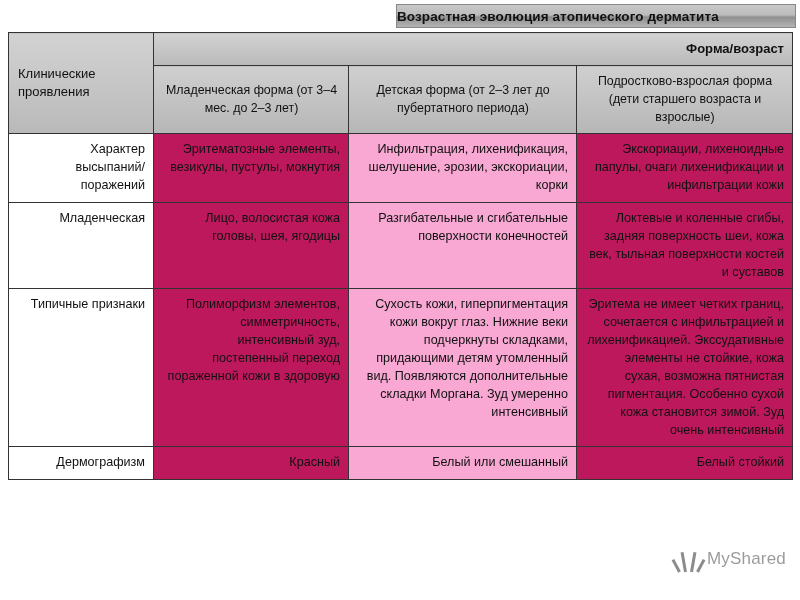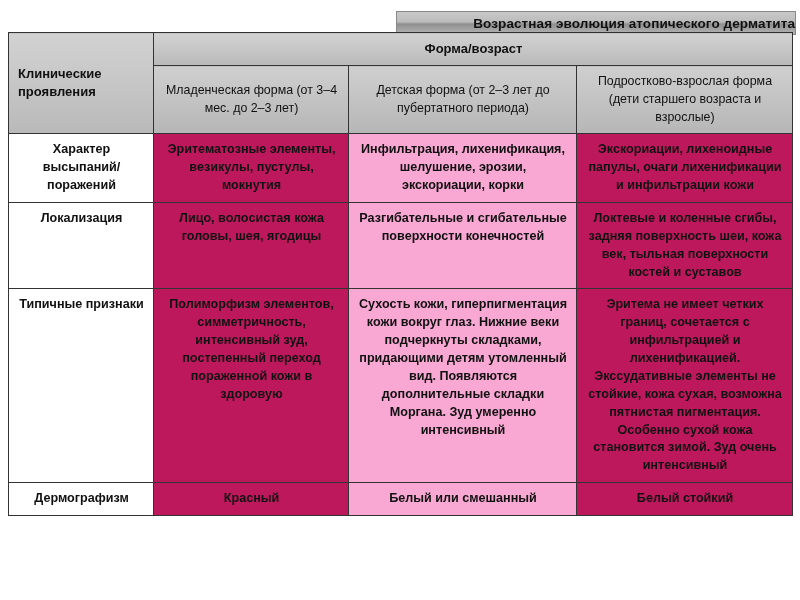--- a/index.html
+++ b/index.html
@@ -22,23 +22,22 @@
   .title-bar {
     position: absolute;
     left: 396px;
     top: 4px;
     width: 400px;
     height: 24px;
     background: linear-gradient(to bottom, #c8c8c8 0%, #bcbcbc 45%, #8f8f8f 55%, #b4b4b4 100%);
     border: 1px solid #888888;
     display: flex;
     align-items: center;
-    justify-content: flex-end;
+    justify-content: flex-start;
     box-sizing: border-box;
-    margin-top: 7px;
   }
   .title-bar .title-text {
     font-size: 13.5px;
     font-weight: bold;
     color: #111111;
     letter-spacing: 0.1px;
     white-space: nowrap;
   }
   table.grid {
     position: absolute;
@@ -48,22 +47,22 @@
     border-collapse: collapse;
     table-layout: fixed;
   }
   table.grid td, table.grid th {
     border: 1px solid #333333;
     vertical-align: top;
     padding: 7px 8px 7px 9px;
     font-size: 12.6px;
     line-height: 1.42;
     color: #111111;
-    font-weight: bold;
-    text-align: center;
+    font-weight: normal;
+    text-align: right;
   }
   .hdr-gray {
     background: linear-gradient(to bottom, #d2d2d2 0%, #c6c6c6 50%, #b9b9b9 100%);
     text-align: left;
     vertical-align: middle !important;
     font-weight: bold !important;
     font-size: 13px !important;
   }
   .hdr-sub {
     background: linear-gradient(to bottom, #cfcfcf 0%, #c3c3c3 50%, #b6b6b6 100%);
@@ -148,21 +147,21 @@
       </tr>
 
       <tr>
         <td class="row-label">Характер высыпаний/поражений</td>
         <td class="cell-shaded">Эритематозные элементы, везикулы, пустулы, мокнутия</td>
         <td class="cell-white">Инфильтрация, лихенификация, шелушение, эрозии, экскориации, корки</td>
         <td class="cell-shaded">Экскориации, лихеноидные папулы, очаги лихенификации и инфильтрации кожи</td>
       </tr>
 
       <tr>
-        <td class="row-label">Локализация</td>
+        <td class="row-label">Младенческая</td>
         <td class="cell-shaded">Лицо, волосистая кожа головы, шея, ягодицы</td>
         <td class="cell-white">Разгибательные и сгибательные поверхности конечностей</td>
         <td class="cell-shaded">Локтевые и коленные сгибы, задняя поверхность шеи, кожа век, тыльная поверхности костей и суставов</td>
       </tr>
 
       <tr>
         <td class="row-label">Типичные признаки</td>
         <td class="cell-shaded">Полиморфизм элементов, симметричность, интенсивный зуд, постепенный переход пораженной кожи в здоровую</td>
         <td class="cell-white">Сухость кожи, гиперпигментация кожи вокруг глаз. Нижние веки подчеркнуты складками, придающими детям утомленный вид. Появляются дополнительные складки Моргана. Зуд умеренно интенсивный</td>
         <td class="cell-shaded">Эритема не имеет четких границ, сочетается с инфильтрацией и лихенификацией. Экссудативные элементы не стойкие, кожа сухая, возможна пятнистая пигментация. Особенно сухой кожа становится зимой. Зуд очень интенсивный</td>
@@ -170,14 +169,23 @@
 
       <tr>
         <td class="row-label">Дермографизм</td>
         <td class="cell-shaded">Красный</td>
         <td class="cell-white">Белый или смешанный</td>
         <td class="cell-shaded">Белый стойкий</td>
       </tr>
     </tbody>
   </table>
 
+  <div class="watermark">
+    <div class="wm-mark">
+      <span style="left:2px;  height:14px; transform:rotate(-28deg);"></span>
+      <span style="left:8px;  height:20px; transform:rotate(-10deg);"></span>
+      <span style="left:14px; height:20px; transform:rotate(10deg);"></span>
+      <span style="left:20px; height:14px; transform:rotate(28deg);"></span>
+    </div>
+    <div class="wm-text">MyShared</div>
+  </div>
 
 </div>
 
 </body></html>

